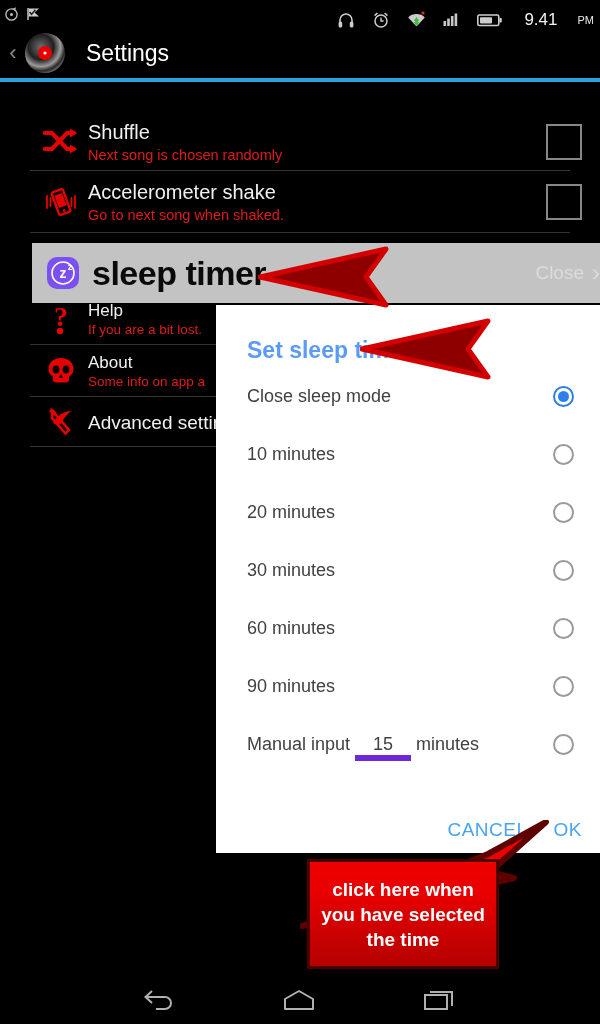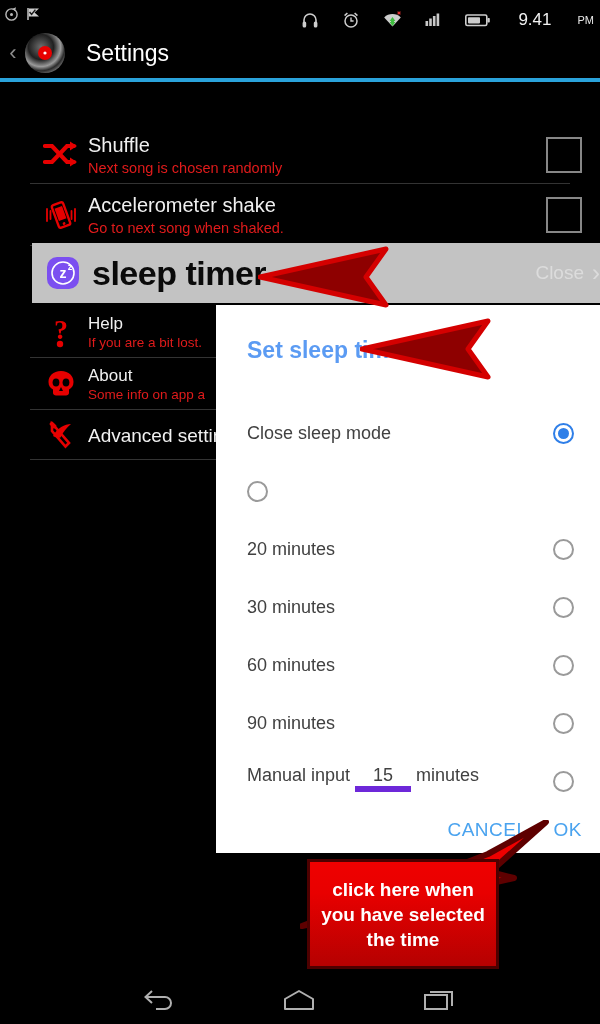--- a/index.html
+++ b/index.html
@@ -22,21 +22,21 @@
     top: 0; left: 0;
     width: 600px; height: 28px;
     background: #000;
     display: flex;
     align-items: center;
     box-sizing: border-box;
     padding: 0 6px 0 4px;
   }
   .sb-left { display: flex; align-items: center; gap: 6px; }
   .sb-spacer { flex: 1 1 auto; }
-  .sb-right { display: flex; align-items: center; gap: 23px; margin-top: 11px; }
+  .sb-right { display: flex; align-items: center; gap: 17px; margin-top: 11px; }
   .sb-icon { display: block; line-height: 0; }
   .sb-clock {
     color: #f2f2f2;
     font-size: 17px;
     letter-spacing: 0px;
     margin-left: 4px;
     font-family: "Liberation Sans", sans-serif;
   }
   .sb-ampm { font-size: 11px; margin-left: 3px; color: #e8e8e8; text-align: center; }
 
@@ -67,21 +67,21 @@
   .accentline {
     position: absolute;
     top: 78px; left: 0;
     width: 600px; height: 4px;
     background: #2aa3db;
   }
 
   
   .settings-list {
     position: absolute;
-    top: 98px; left: 0;
+    top: 85px; left: 0;
     width: 600px;
     background: #000;
   }
   .srow {
     position: relative;
     display: flex;
     align-items: center;
     box-sizing: border-box;
     padding-left: 34px;
     padding-right: 18px;
@@ -167,21 +167,21 @@
   .dlg-title {
     color: #5b9bf3;
     font-size: 23px;
     font-weight: 700;
     padding-top: 32px;
     padding-left: 13px;
   }
   .dlg-opts { margin-top: 22px; }
   .opt {
     display: flex;
-    align-items: flex-end;
+    align-items: flex-start;
     height: 58px;
     padding: 0 8px 0 13px;
   }
   .opt-label {
     color: #414141;
     font-size: 18px;
     flex: 1 1 auto;
   }
   .radio {
     width: 21px; height: 21px;
@@ -457,20 +457,21 @@
   <div class="dlg-title">Set sleep time</div>
 
   <div class="dlg-opts">
 
     <div class="opt">
       <span class="opt-label">Close sleep mode</span>
       <span class="radio sel"></span>
     </div>
 
     <div class="opt">
+      <span class="opt-label">10 minutes</span>
       <span class="radio"></span>
     </div>
 
     <div class="opt">
       <span class="opt-label">20 minutes</span>
       <span class="radio"></span>
     </div>
 
     <div class="opt">
       <span class="opt-label">30 minutes</span>

